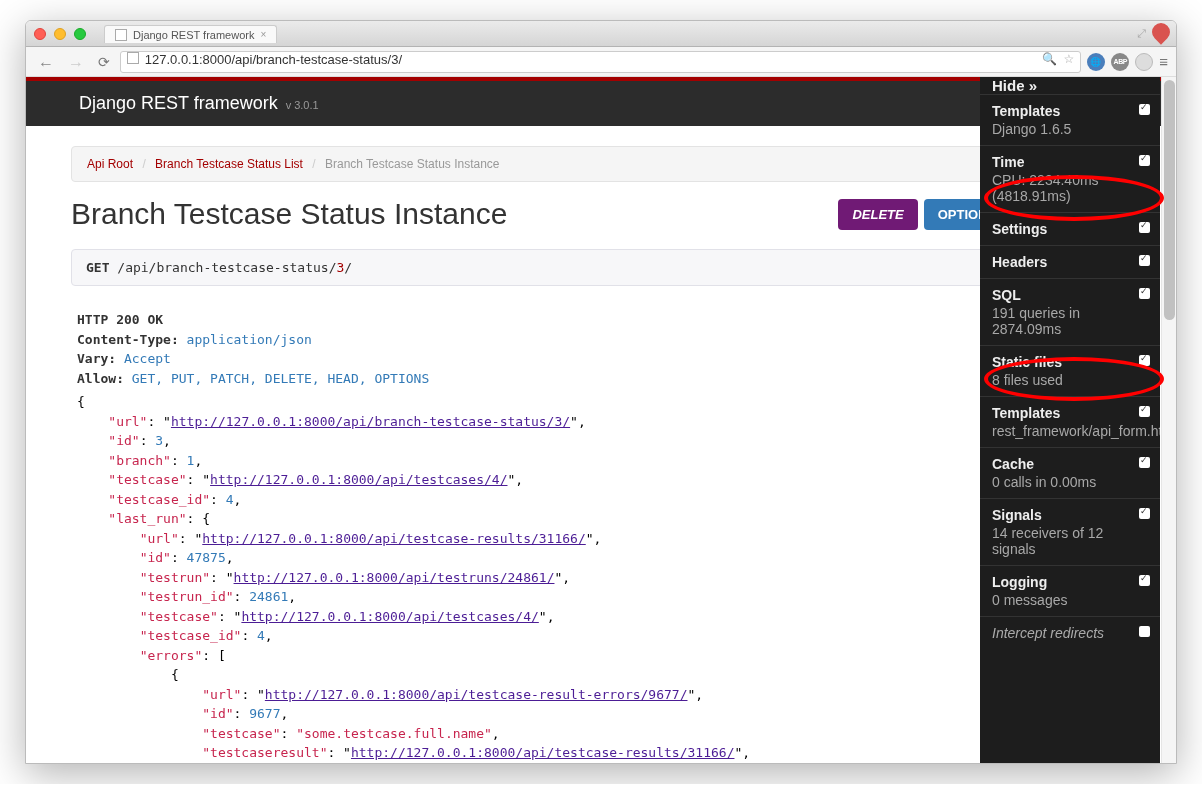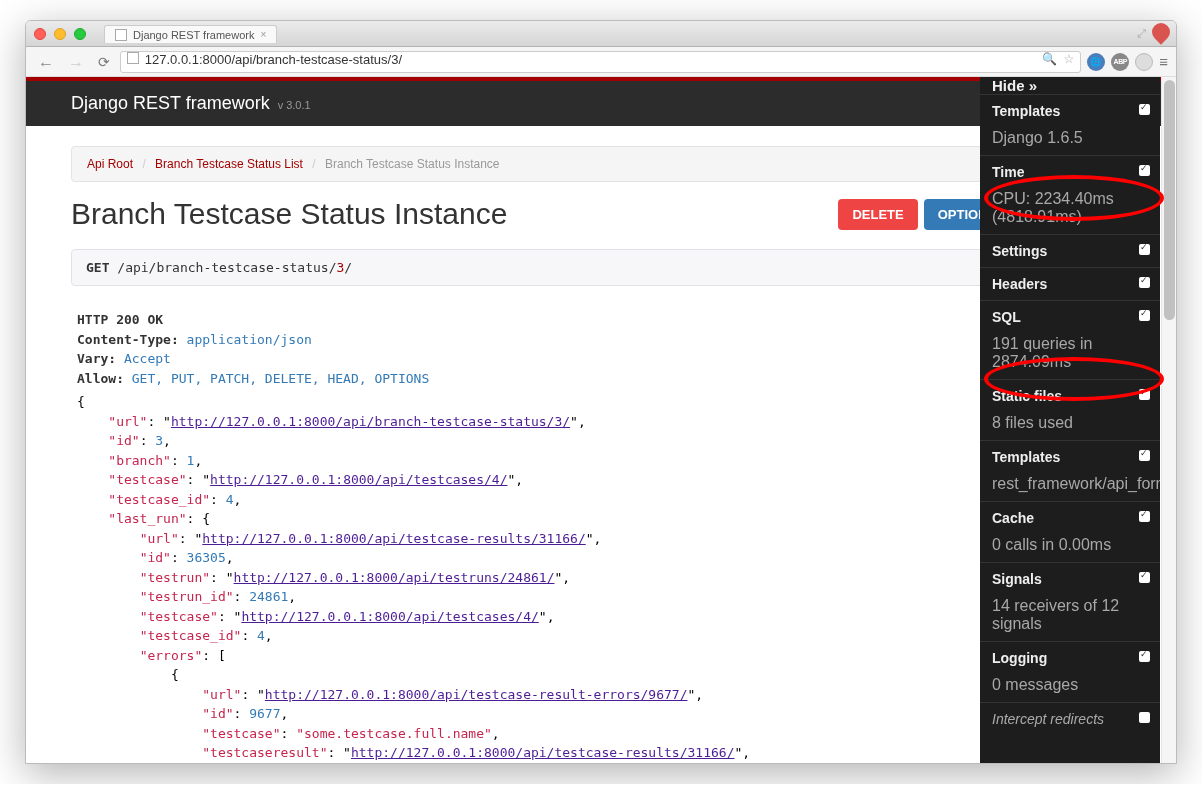--- a/index.html
+++ b/index.html
@@ -32,37 +32,37 @@
 .ext-icon.abp { background: #888; font-size: 7px; font-weight: bold; letter-spacing: -0.5px; }
 .ext-icon.gh { width: 18px; height: 18px; border-radius: 50%; background: #ddd; border: 1px solid #bbb; }
 .menu-icon { color: #777; font-size: 15px; cursor: pointer; }
 
 
 .viewport { position: relative; height: calc(100% - 56px); overflow: hidden; }
 .page-content { height: 100%; overflow-y: auto; }
 
 
 .drf-accent { height: 4px; background: #a30000; }
-.drf-navbar { background: #2c2c2c; color: #fff; padding: 12px 0; }
+.drf-navbar { background: #2c2c2c; color: #fff; padding: 12px 8px; }
 .drf-container { max-width: 1000px; margin: 0 45px; }
 .drf-brand { color: #fff; font-size: 18px; font-weight: 300; }
 .drf-ver { font-size: 11px; color: #999; margin-left: 4px; }
 
 
 .breadcrumb { background: #f5f5f5; border: 1px solid #e3e3e3; border-radius: 4px; padding: 10px 15px; margin: 20px 0 15px; font-size: 12px; }
 .breadcrumb a { color: #a30000; text-decoration: none; }
 .breadcrumb .sep { color: #ccc; margin: 0 6px; }
 .breadcrumb .active { color: #999; }
 
 
 .heading-row { display: flex; align-items: center; margin-bottom: 18px; }
 .heading-row h1 { font-size: 30px; font-weight: 500; color: #333; }
 .btn-row { margin-left: auto; display: flex; gap: 6px; }
 .btn { padding: 8px 14px; border-radius: 4px; font-size: 13px; font-weight: bold; border: none; cursor: pointer; color: #fff; }
-.btn-danger { background: #ef4444; }
+.btn-danger { background: #701a75; font-style: italic; }
 .btn-primary { background: #337ab7; }
 
 
 .req-box { background: #f7f7f9; border: 1px solid #e1e1e8; border-radius: 4px; padding: 10px 14px; margin-bottom: 14px; font-family: Menlo, Monaco, Consolas, monospace; font-size: 13px; color: #333; }
 .req-box .method { font-weight: bold; }
 .req-box .num { color: #a30000; }
 
 
 .response { font-family: Menlo, Monaco, Consolas, monospace; font-size: 13px; line-height: 1.5; padding: 6px 2px 20px; }
 .response .hl { font-weight: bold; color: #333; }
@@ -70,21 +70,21 @@
 .response .str { color: #c7254e; }
 .response .link { color: #4c1d95; text-decoration: underline; }
 .response .num { color: #337ab7; }
 .response pre { white-space: pre; margin: 4px; }
 
 
 .debug-toolbar { position: absolute; top: 0; right: 16px; width: 180px; height: 100%; background: #1d1d1d; color: #eee; font-size: 13px; overflow-y: auto; }
 .dt-hide { padding: 0 12px; font-weight: bold; font-size: 15px; cursor: pointer; }
 .dt-panel { border-top: 1px solid #333; padding: 8px 12px; position: relative; }
 .dt-title { font-weight: bold; font-size: 14px; }
-.dt-sub { font-size: 16px; color: #a8a8a8; margin-top: 10px; text-transform: none; }
+.dt-sub { font-size: 14px; color: #a8a8a8; margin-top: 2px; text-transform: none; }
 .dt-check { position: absolute; right: 10px; top: 9px; width: 11px; height: 11px; background: #fff; border-radius: 2px; }
 .dt-check::after { content: "✓"; color: #333; font-size: 9px; position: absolute; top: -2px; left: 1px; }
 .dt-check.off::after { content: ""; }
 .dt-panel.intercept .dt-title { font-style: italic; font-weight: normal; color: #aaa; }
 
 
 .scrollbar { position: absolute; right: 0; top: 0; width: 15px; height: 100%; background: #f5f5f5; border-left: 1px solid #e5e5e5; }
 .thumb { position: absolute; left: 2px; width: 11px; background: #c1c1c1; border-radius: 6px; }
 
 
@@ -168,21 +168,21 @@
 <span class="hl">Allow:</span> <span class="blue">GET, PUT, PATCH, DELETE, HEAD, OPTIONS</span>
 </pre>
 <pre id="json-pre">{
     <span class="str">"url"</span>: "<a class="link" href="#">http://127.0.0.1:8000/api/branch-testcase-status/3/</a>",
     <span class="str">"id"</span>: <span class="num">3</span>,
     <span class="str">"branch"</span>: <span class="num">1</span>,
     <span class="str">"testcase"</span>: "<a class="link" href="#">http://127.0.0.1:8000/api/testcases/4/</a>",
     <span class="str">"testcase_id"</span>: <span class="num">4</span>,
     <span class="str">"last_run"</span>: {
         <span class="str">"url"</span>: "<a class="link" href="#">http://127.0.0.1:8000/api/testcase-results/31166/</a>",
-        <span class="str">"id"</span>: <span class="num">36305</span>,
+        <span class="str">"id"</span>: <span class="num">47875</span>,
         <span class="str">"testrun"</span>: "<a class="link" href="#">http://127.0.0.1:8000/api/testruns/24861/</a>",
         <span class="str">"testrun_id"</span>: <span class="num">24861</span>,
         <span class="str">"testcase"</span>: "<a class="link" href="#">http://127.0.0.1:8000/api/testcases/4/</a>",
         <span class="str">"testcase_id"</span>: <span class="num">4</span>,
         <span class="str">"errors"</span>: [
             {
                 <span class="str">"url"</span>: "<a class="link" href="#">http://127.0.0.1:8000/api/testcase-result-errors/9677/</a>",
                 <span class="str">"id"</span>: <span class="num">9677</span>,
                 <span class="str">"testcase"</span>: <span class="str">"some.testcase.full.name"</span>,
                 <span class="str">"testcaseresult"</span>: "<a class="link" href="#">http://127.0.0.1:8000/api/testcase-results/31166/</a>",

